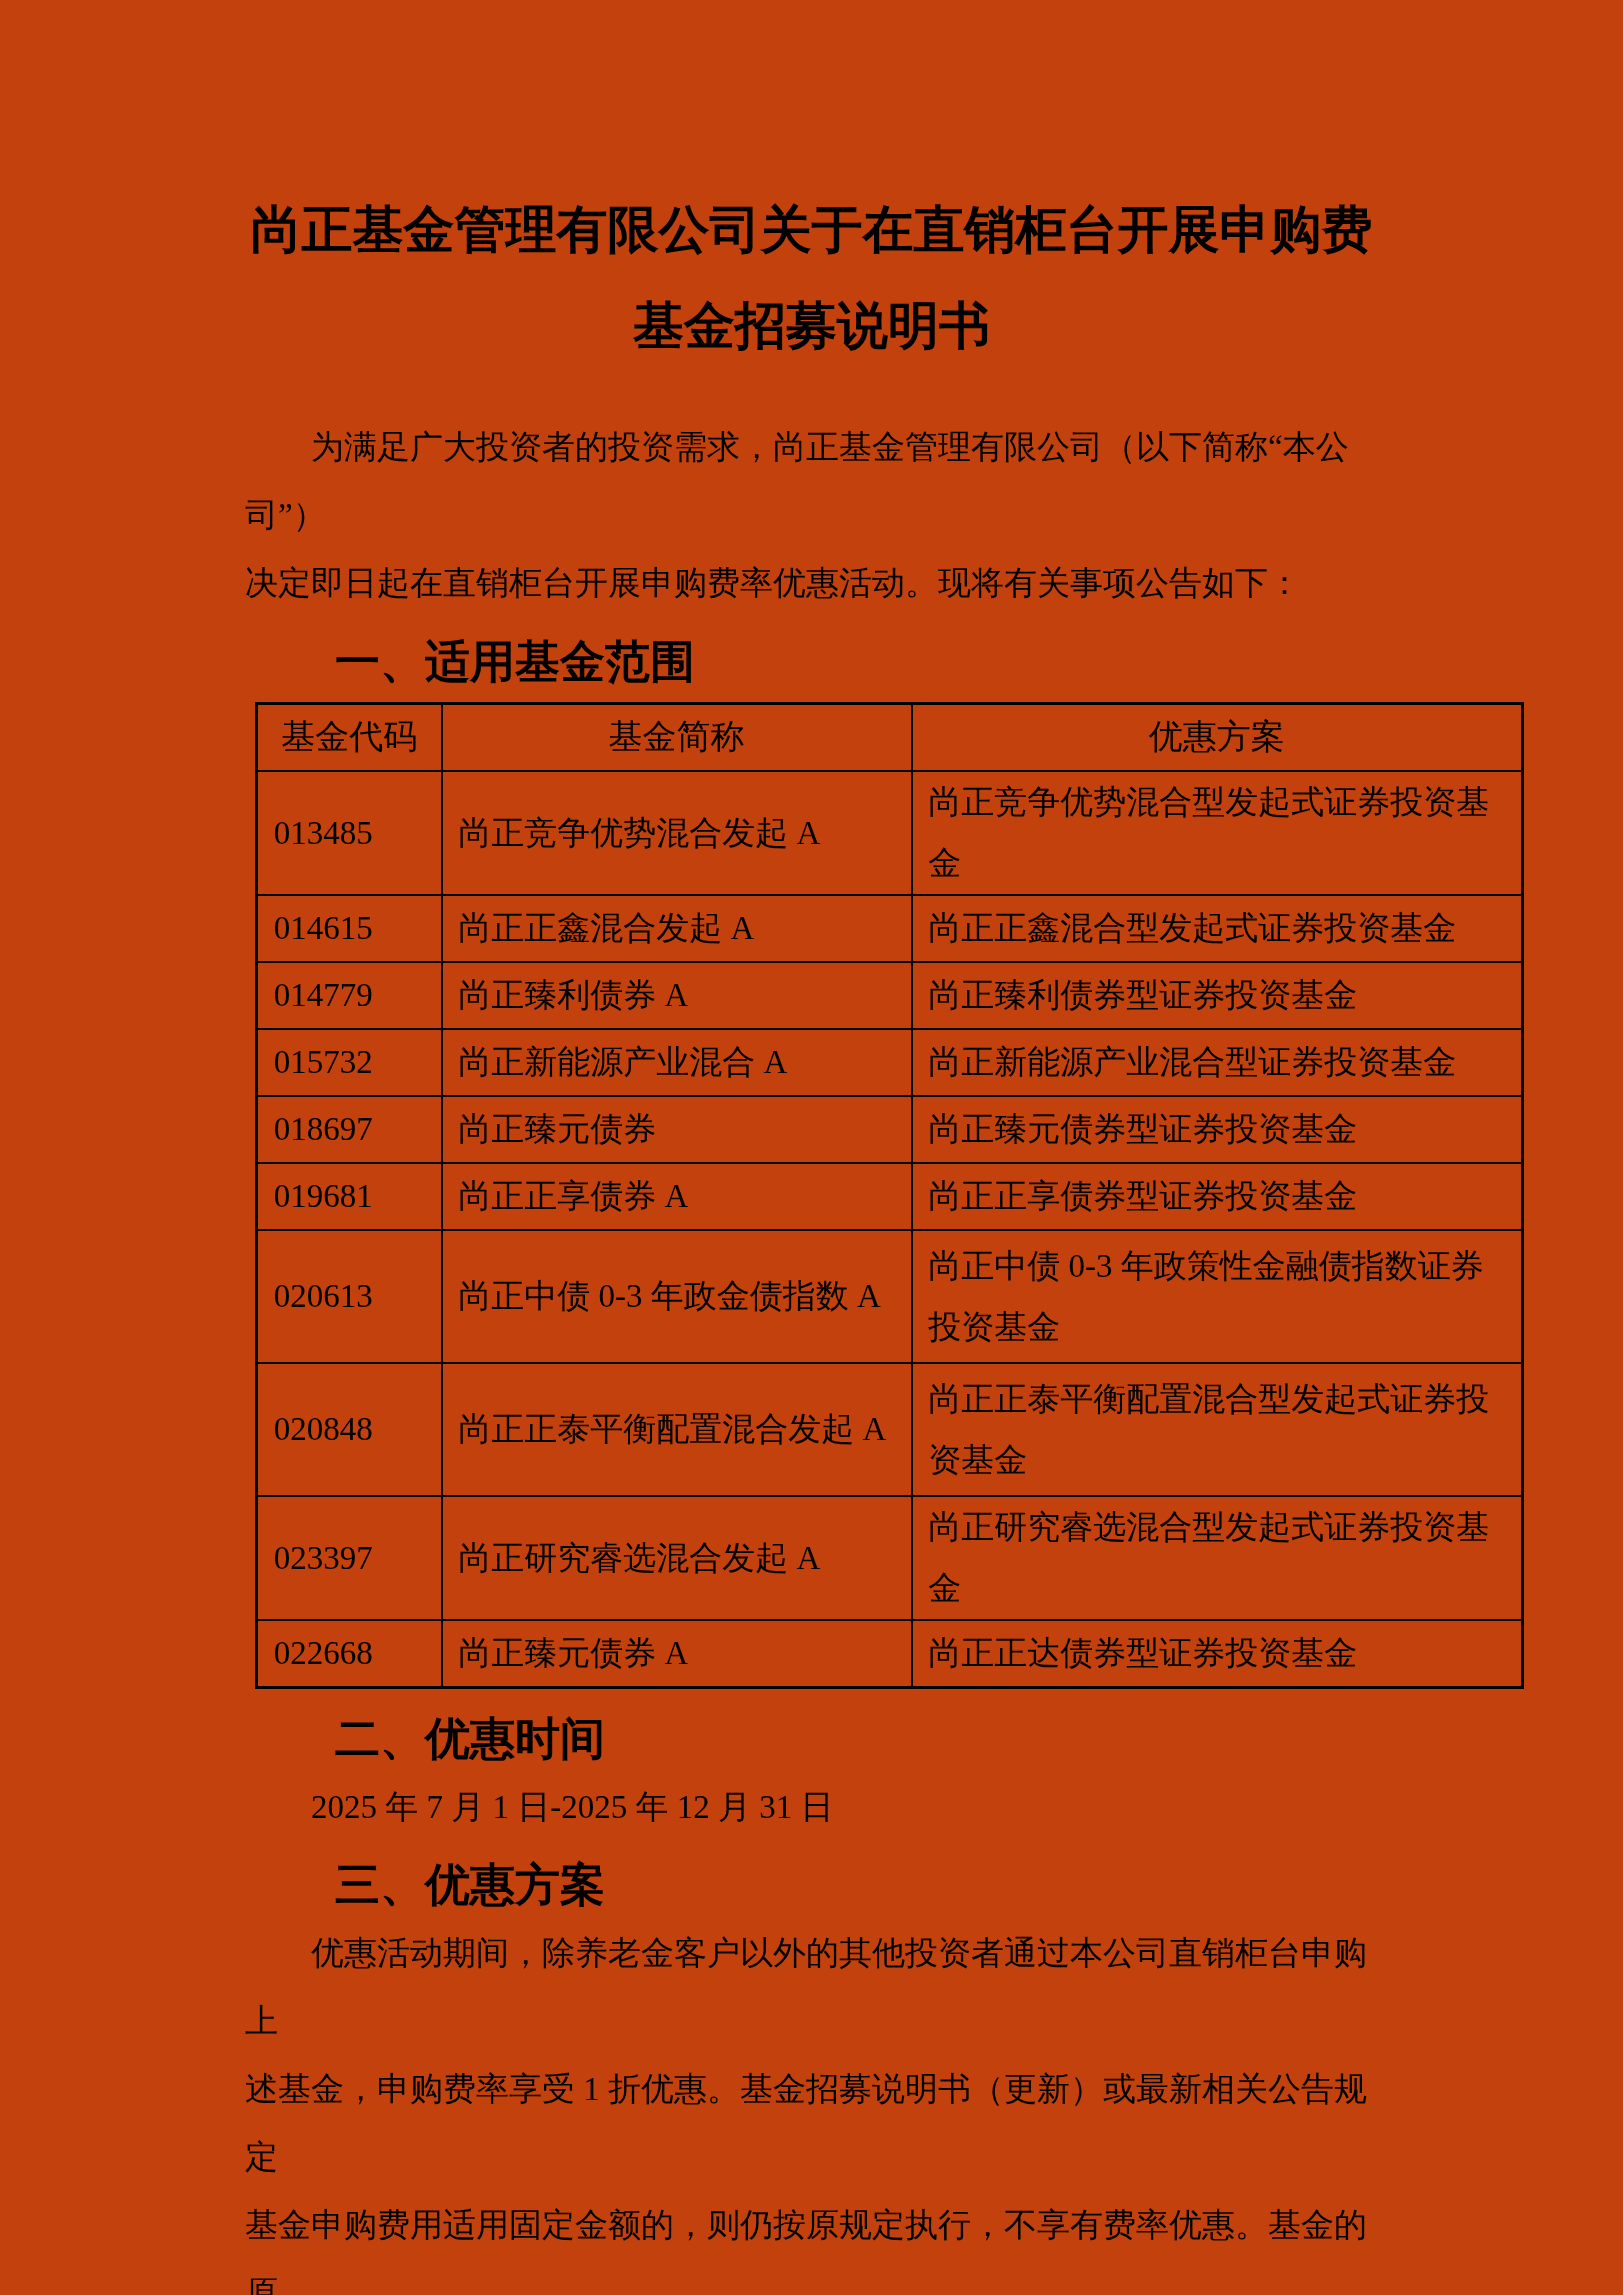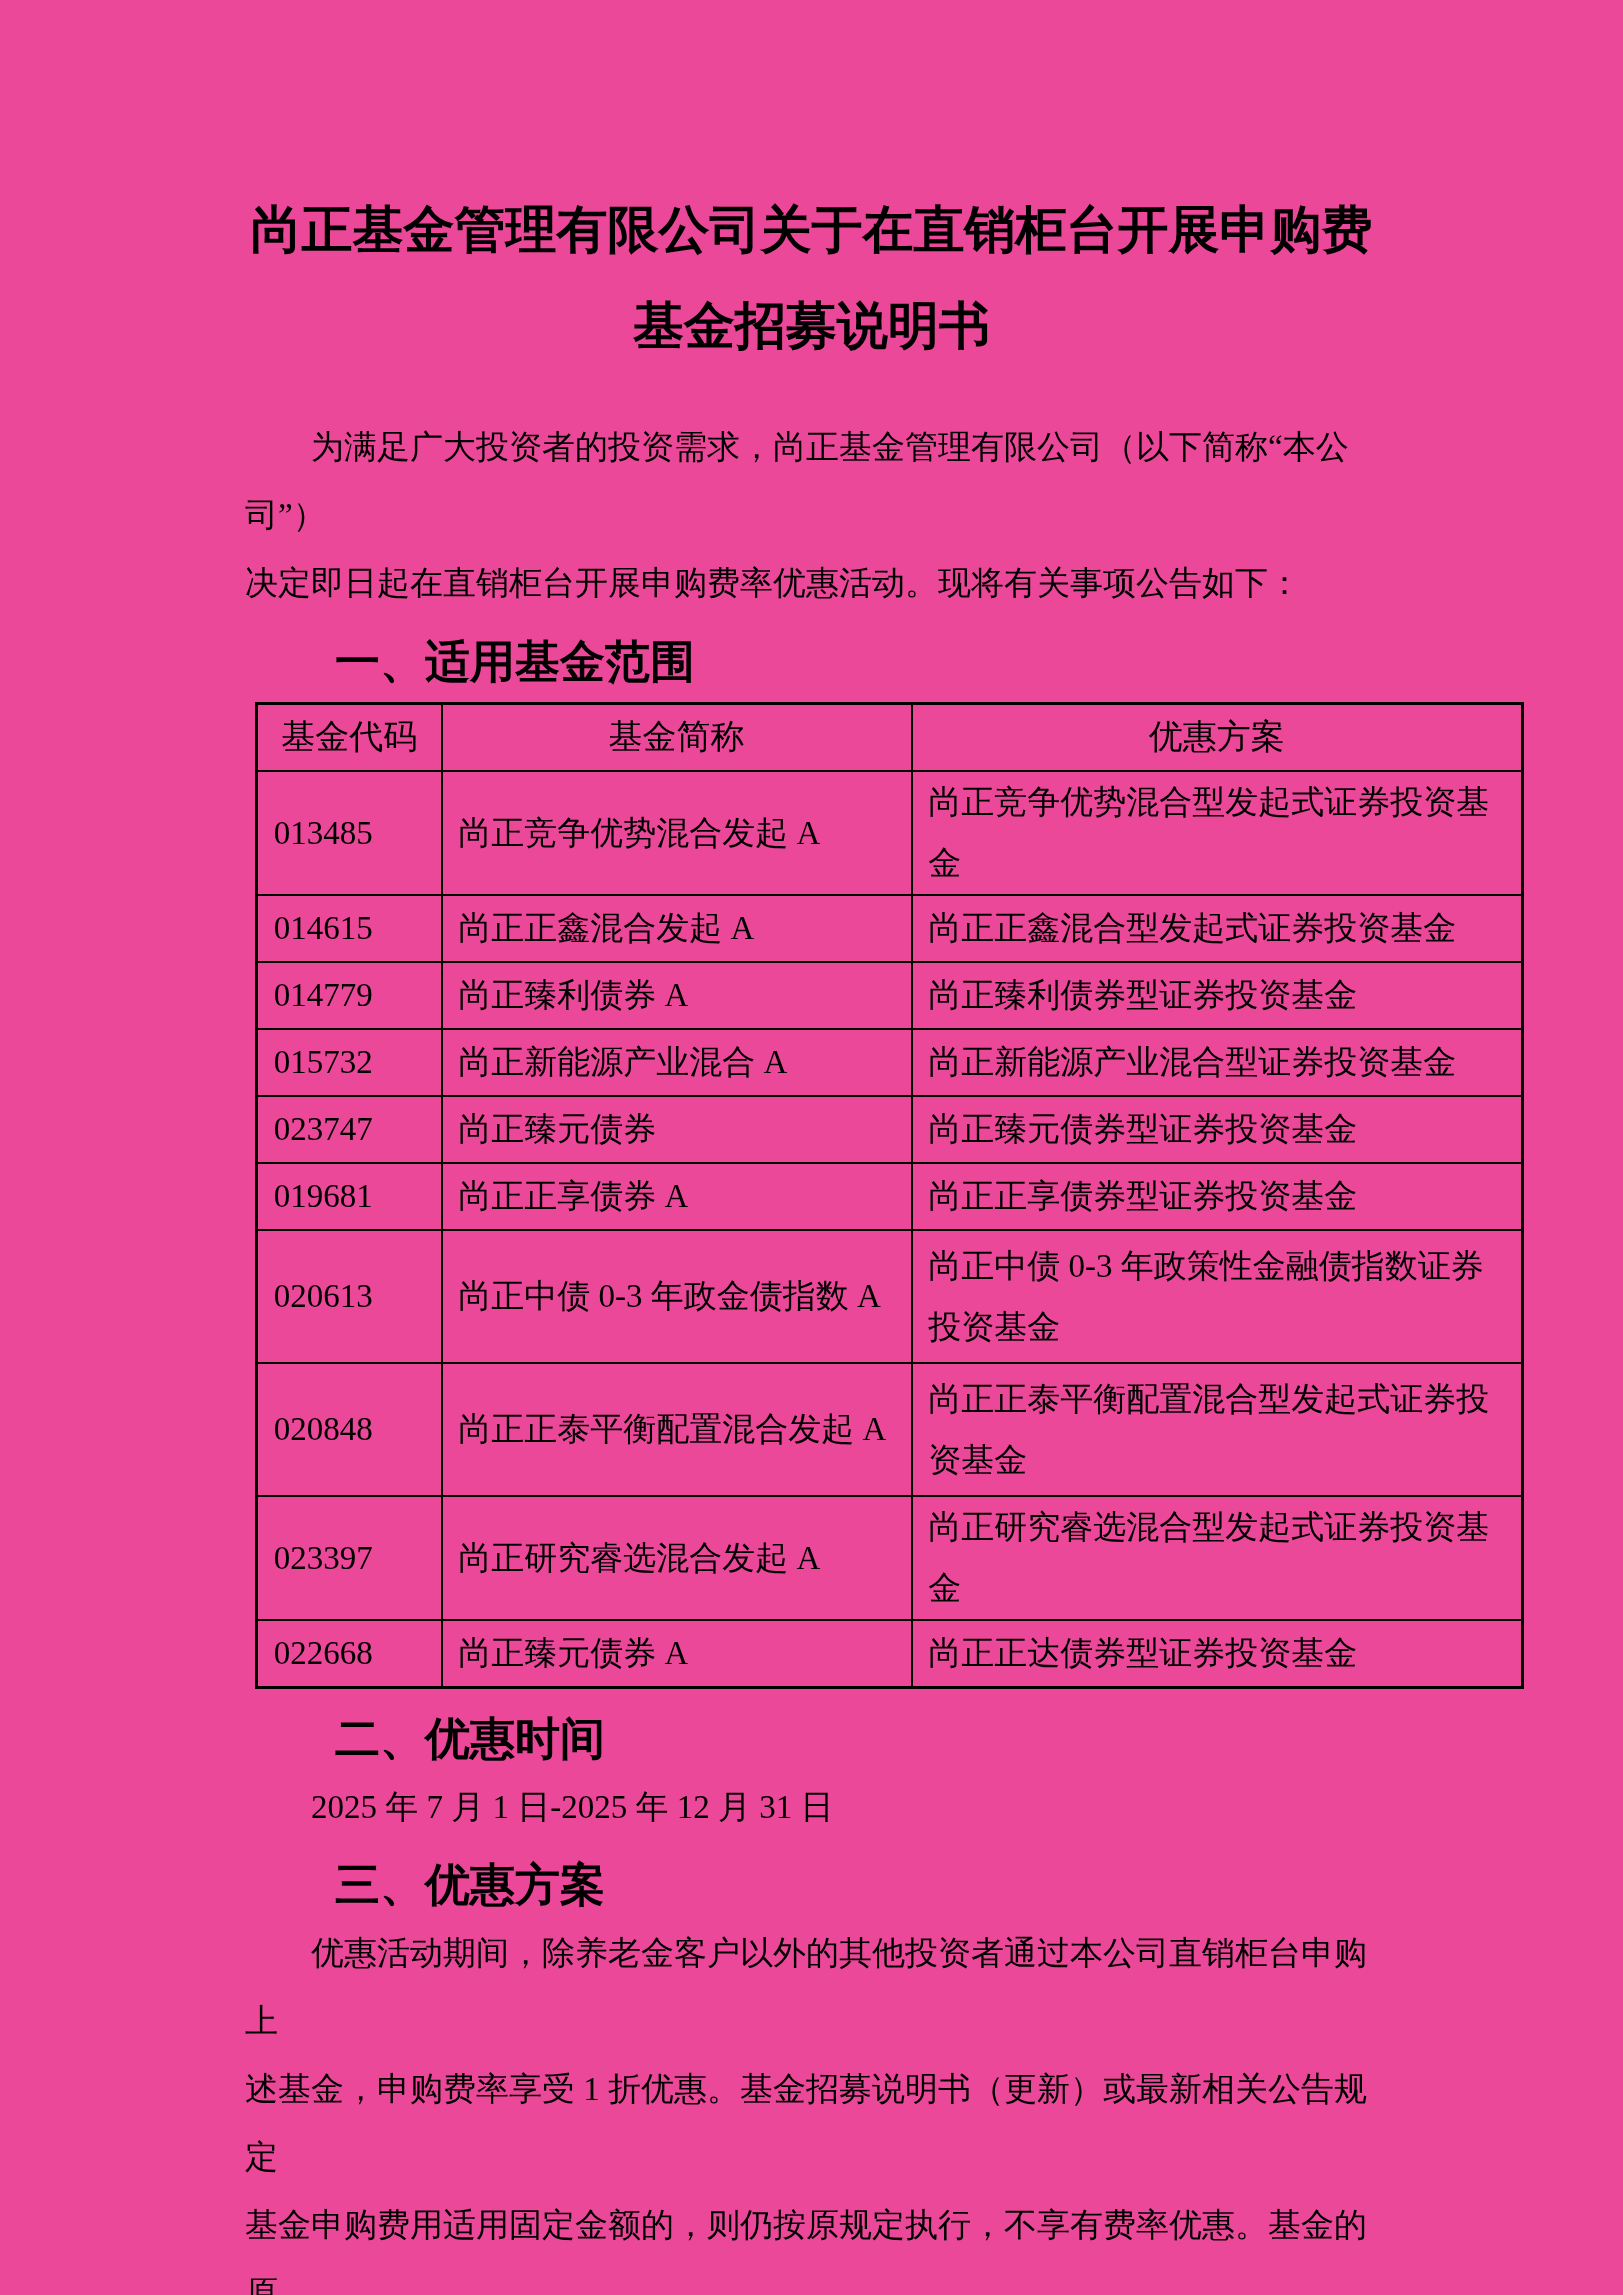--- a/index.html
+++ b/index.html
@@ -4,21 +4,21 @@
 <style>
   html, body {
     margin: 0;
     padding: 0;
     background: #ffffff;
   }
   .page {
     position: relative;
     width: 1623px;
     height: 2295px;
-    background: #ec4899;
+    background: #c2410c;
     color: #000000;
     font-family: "Liberation Serif", "DejaVu Serif", serif;
     overflow: hidden;
   }
   .doc-title {
     margin: 182px 0 0 0;
     text-align: center;
     font-size: 51px;
     font-weight: bold;
     line-height: 96px;
@@ -122,21 +122,21 @@
             <td class="full">尚正臻利债券型证券投资基金</td>
           </tr>
 
           <tr>
             <td class="code">015732</td>
             <td class="short">尚正新能源产业混合 A</td>
             <td class="full">尚正新能源产业混合型证券投资基金</td>
           </tr>
 
           <tr>
-            <td class="code">023747</td>
+            <td class="code">018697</td>
             <td class="short">尚正臻元债券</td>
             <td class="full">尚正臻元债券型证券投资基金</td>
           </tr>
 
           <tr>
             <td class="code">019681</td>
             <td class="short">尚正正享债券 A</td>
             <td class="full">尚正正享债券型证券投资基金</td>
           </tr>
 

